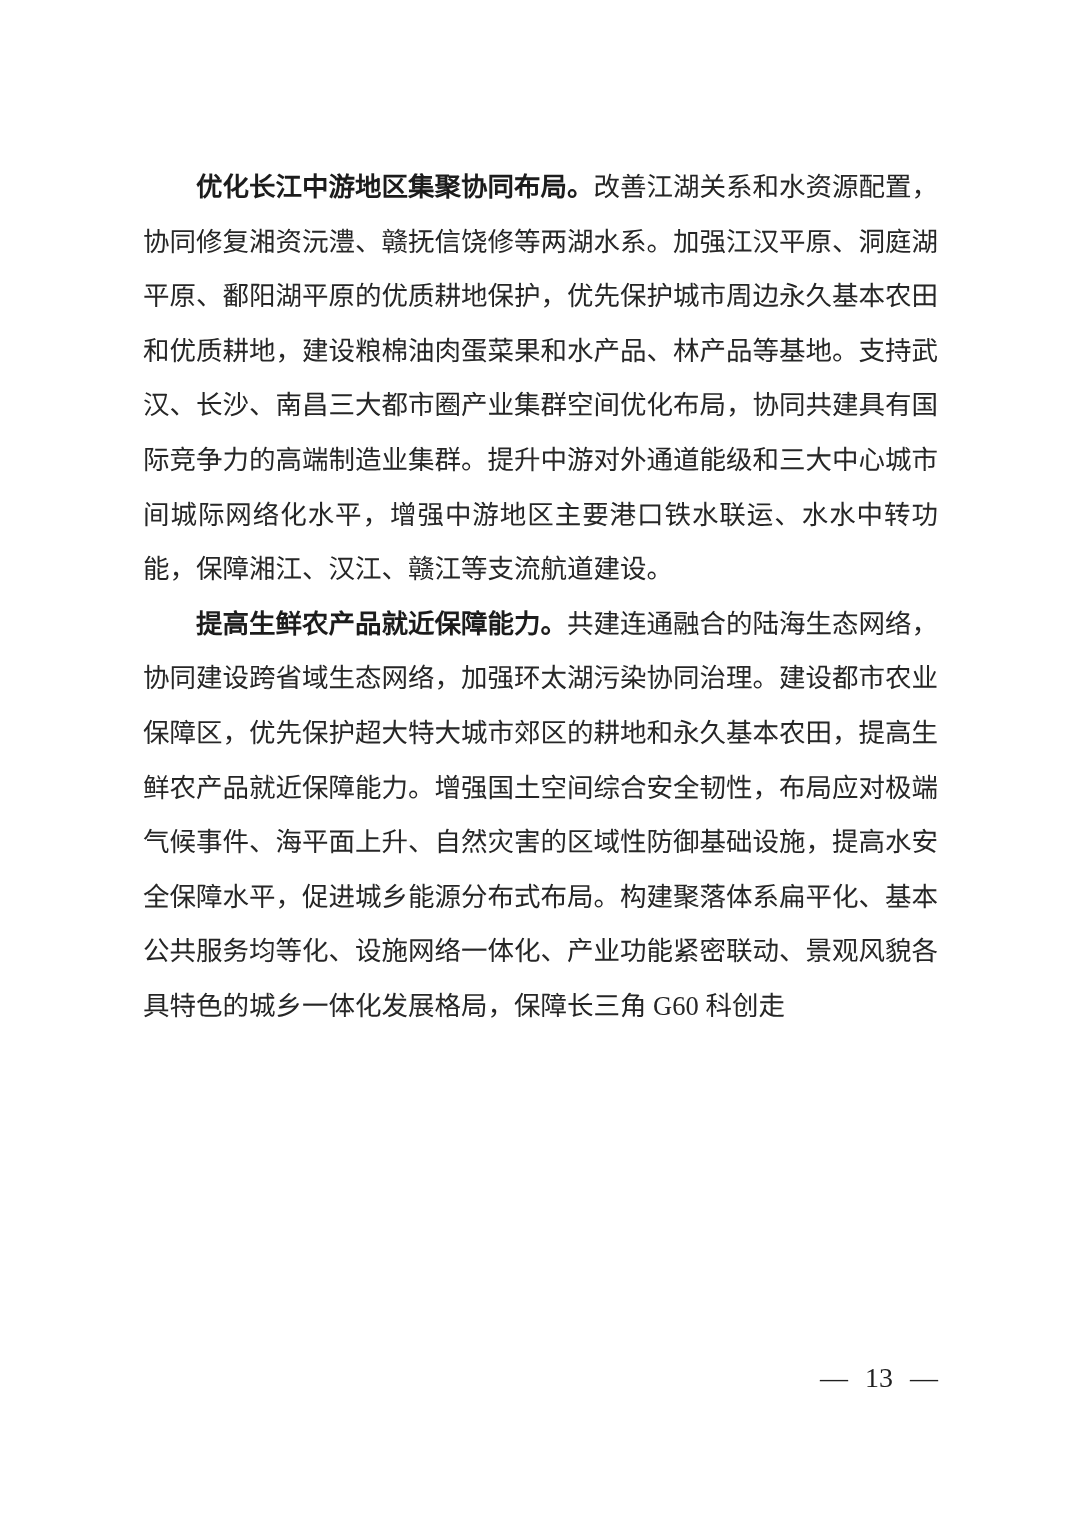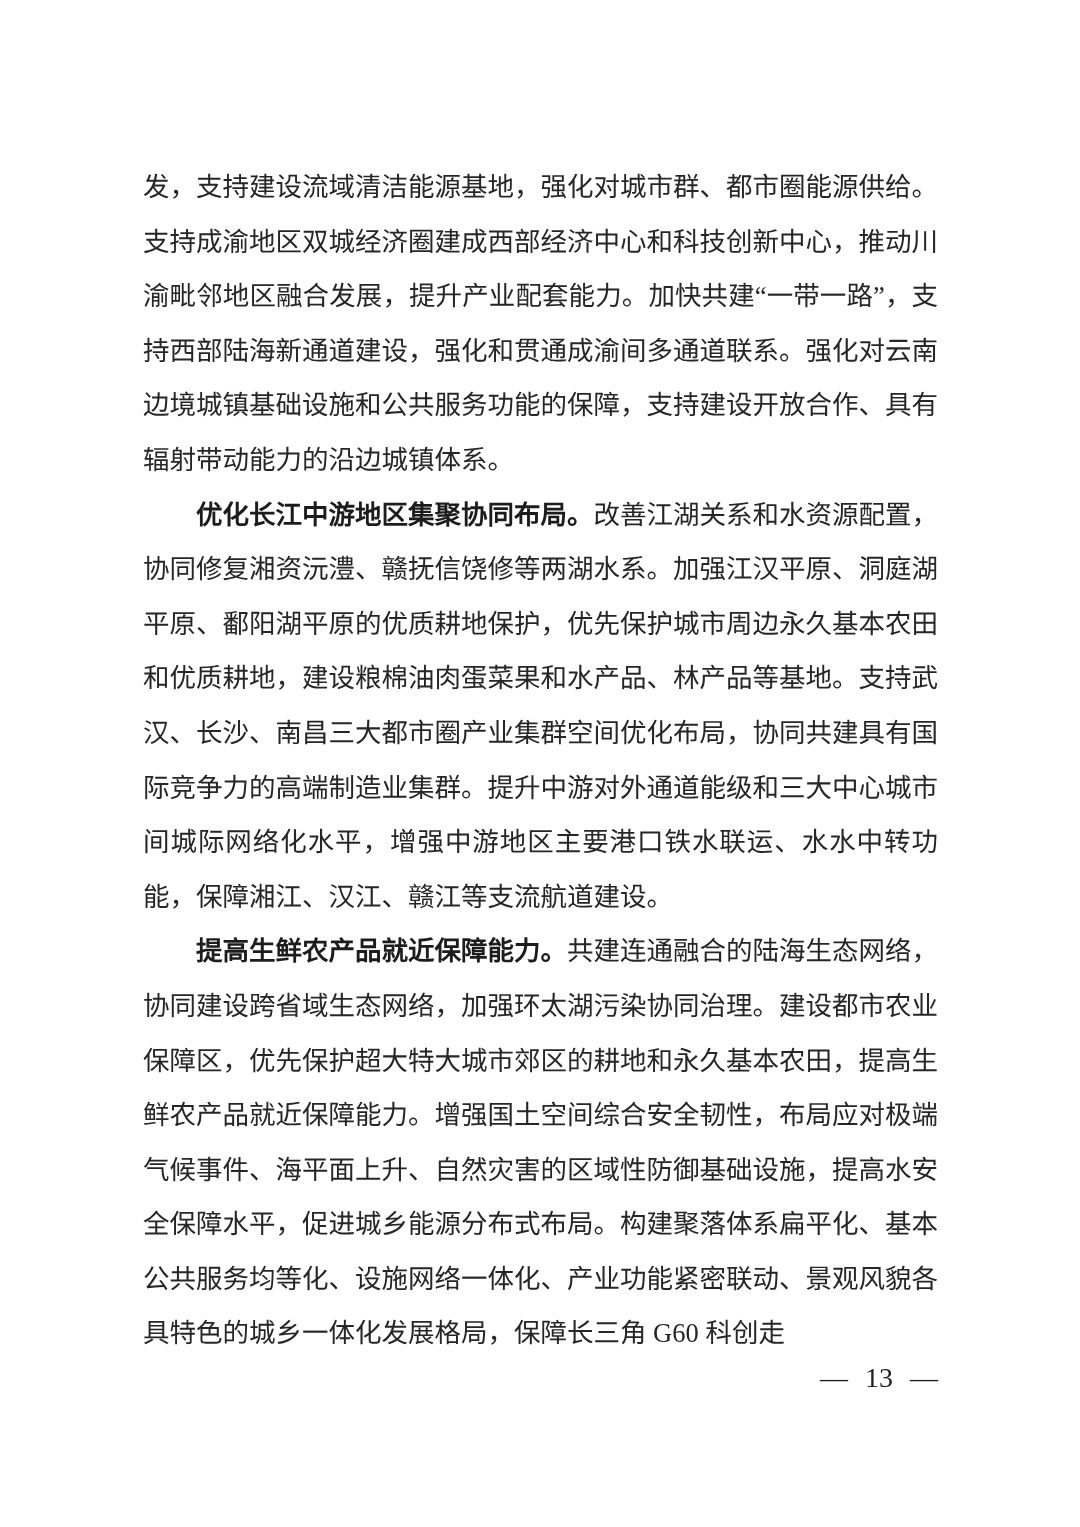--- a/index.html
+++ b/index.html
@@ -53,21 +53,20 @@
     white-space: nowrap;
   }
 </style>
 </head>
 <body>
 
 <div class="page">
 
   <main class="text-block">
 
-    <p class="para"><span class="lead"></span><span>发，支持建设流域清洁能源基地，强化对城市群、都市圈能源供给。支持成渝地区双城经济圈建成西部经济中心和科技创新中心，推动川渝毗邻地区融合发展，提升产业配套能力。加快共建“一带一路”，支持西部陆海新通道建设，强化和贯通成渝间多通道联系。强化对云南边境城镇基础设施和公共服务功能的保障，支持建设开放合作、具有辐射带动能力的沿边城镇体系。</span></p>
 
     <p class="para indent"><span class="lead">优化长江中游地区集聚协同布局。</span><span>改善江湖关系和水资源配置，协同修复湘资沅澧、赣抚信饶修等两湖水系。加强江汉平原、洞庭湖平原、鄱阳湖平原的优质耕地保护，优先保护城市周边永久基本农田和优质耕地，建设粮棉油肉蛋菜果和水产品、林产品等基地。支持武汉、长沙、南昌三大都市圈产业集群空间优化布局，协同共建具有国际竞争力的高端制造业集群。提升中游对外通道能级和三大中心城市间城际网络化水平，增强中游地区主要港口铁水联运、水水中转功能，保障湘江、汉江、赣江等支流航道建设。</span></p>
 
     <p class="para indent"><span class="lead">提高生鲜农产品就近保障能力。</span><span>共建连通融合的陆海生态网络，协同建设跨省域生态网络，加强环太湖污染协同治理。建设都市农业保障区，优先保护超大特大城市郊区的耕地和永久基本农田，提高生鲜农产品就近保障能力。增强国土空间综合安全韧性，布局应对极端气候事件、海平面上升、自然灾害的区域性防御基础设施，提高水安全保障水平，促进城乡能源分布式布局。构建聚落体系扁平化、基本公共服务均等化、设施网络一体化、产业功能紧密联动、景观风貌各具特色的城乡一体化发展格局，保障长三角 G60 科创走</span></p>
 
   </main>
 
   <footer class="page-footer">
     <span class="page-number">— 13 —</span>
   </footer>

